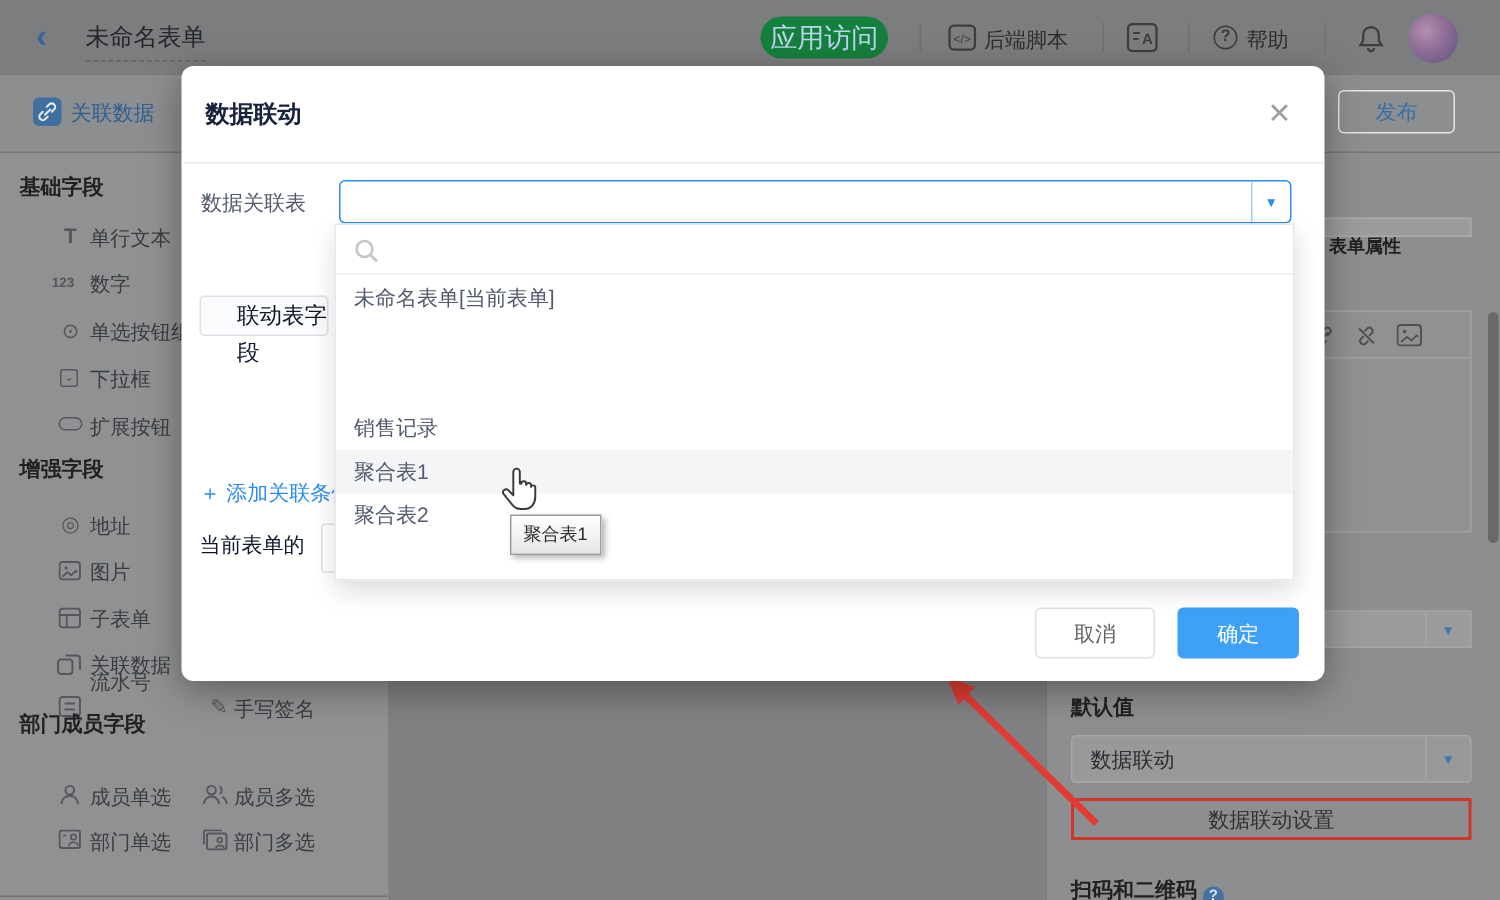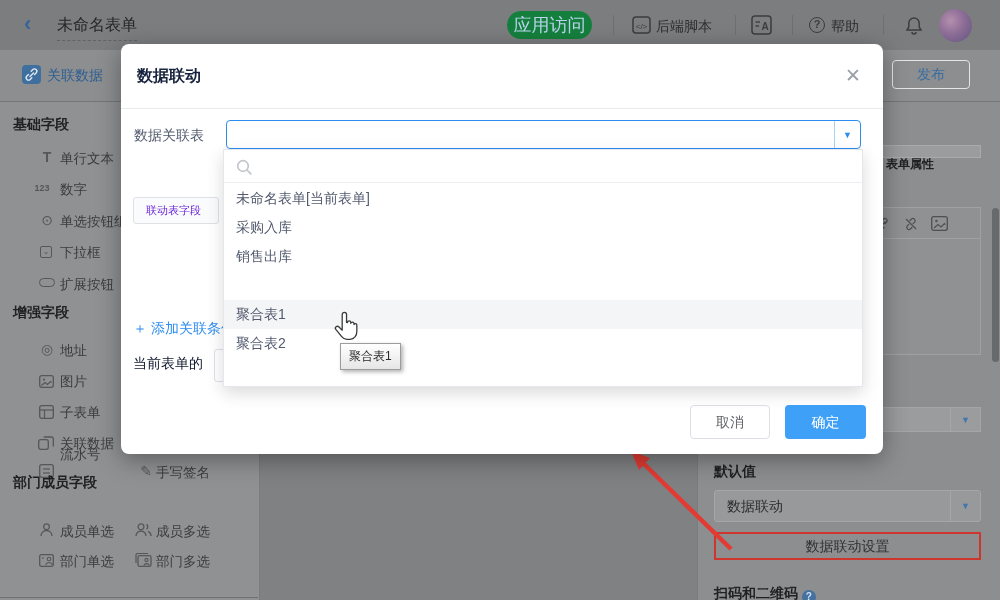--- a/index.html
+++ b/index.html
@@ -45,21 +45,21 @@
   .scroll-thumb { left:992px; top:208px; width:7px; height:154px; border-radius:4px; background:#67696b; }
 
   
   .modal { left:121px; top:44px; width:762px; height:410px; background:#ffffff; border-radius:8px; box-shadow:0 6px 24px rgba(0,0,0,.35); z-index:50; }
   .m-title { position:absolute; left:16px; top:22px; font-size:16px; font-weight:600; color:#17233d; }
   .m-close { position:absolute; right:22px; top:20px; font-size:19px; color:#9aa0a8; }
   .m-hdiv { position:absolute; left:0; top:64px; width:100%; height:1px; background:#e8eaec; }
   .m-label { position:absolute; font-size:14px; color:#515a6e; }
   .m-select { position:absolute; left:105px; top:76px; width:635px; height:29px; border:1px solid #2d8cf0; border-radius:4px; background:#fff; }
   .m-select .arrow-sect { border-left:1px solid #a8d2f8; color:#2d8cf0; width:26px; }
-  .m-disabled { position:absolute; left:12px; top:153px; width:86px; height:27px; border:1px solid #dfe1e6; border-radius:3px; background:#fafbfc; font-size:11px; color:#6d28d9; line-height:25px; padding-left:12px; }
+  .m-disabled { position:absolute; left:12px; top:153px; width:86px; height:27px; border:1px solid #dfe1e6; border-radius:3px; background:#fafbfc; font-size:15px; color:#0f172a; line-height:25px; padding-left:24px; }
   .m-addlink { position:absolute; left:12px; top:276px; font-size:14px; color:#2d8cf0; }
   .m-curform { position:absolute; left:12px; top:311px; font-size:14px; color:#0f172a; }
   .m-partial-input { position:absolute; left:93px; top:305px; width:130px; height:33px; border:1px solid #dfe1e6; border-radius:3px; background:#fff; }
   .btn-cancel { position:absolute; left:569px; top:361px; width:80px; height:34px; background:#fff; border:1px solid #dcdfe6; border-radius:4px; font-size:14px; color:#606266; text-align:center; line-height:32px; }
   .btn-ok { position:absolute; left:664px; top:361px; width:81px; height:34px; background:#3ea1f7; border-radius:4px; font-size:14px; color:#fff; text-align:center; line-height:34px; }
 
   .dd-panel { left:223px; top:149px; width:640px; height:238px; background:#fff; border:1px solid #e4e7ed; box-shadow:0 6px 16px rgba(0,0,0,.15); z-index:60; }
   .dd-search { position:absolute; left:0; top:0; width:100%; height:33px; border-bottom:1px solid #ebedf0; }
   .dd-opt { position:absolute; left:0; width:100%; height:29px; line-height:29px; padding-left:12px; font-size:14px; color:#515a6e; }
   .dd-opt.hover { background:#f4f5f7; }
@@ -287,22 +287,21 @@
   </div>
 
   <div class="abs dd-panel">
     <div class="dd-search">
       <svg class="abs" style="left:12px;top:9px" width="17" height="17" viewBox="0 0 17 17">
           <circle cx="7" cy="7" r="5.3" fill="none" stroke="#c2c6cc" stroke-width="1.7"></circle>
           <line x1="11" y1="11" x2="15.3" y2="15.3" stroke="#c2c6cc" stroke-width="1.7"></line>
         </svg>
     </div>
     <div class="dd-opt" style="top:34px">未命名表单[当前表单]</div>
-    <div class="dd-opt" style="top:63px">采购入库</div>
-    <div class="dd-opt" style="top:92px">销售出库</div>
+    <div class="dd-opt" style="top:121px">销售记录</div>
     <div class="dd-opt hover" style="top:150px">聚合表1</div>
     <div class="dd-opt" style="top:179px">聚合表2</div>
   </div>
 
   <div class="abs tooltip">聚合表1</div>
 
   <svg class="abs cursor" width="26" height="31" viewBox="0 0 24 28">
     <path d="M8.5 3 C8.5 1.9 9.4 1 10.5 1 C11.6 1 12.5 1.9 12.5 3 L12.5 10.2 L13.4 10.3 C13.4 9.5 14.1 8.8 14.9 8.8 C15.7 8.8 16.4 9.5 16.4 10.3 L16.4 11 C16.6 10.4 17.2 9.9 17.9 9.9 C18.7 9.9 19.4 10.6 19.4 11.4 L19.4 12.2 C19.6 11.7 20.1 11.3 20.7 11.3 C21.4 11.3 22 11.9 22 12.6 L22 18.5 C22 22.5 19.6 25.8 15.7 25.8 L12.8 25.8 C10.7 25.8 9.1 24.9 7.8 23.2 L2.6 16.7 C2 15.9 2.1 14.8 2.9 14.2 C3.7 13.6 4.8 13.7 5.5 14.4 L8.5 17.4 Z" fill="#ffffff" stroke="#3a3a3a" stroke-width="1.2" stroke-linejoin="round"></path>
   </svg>
 

